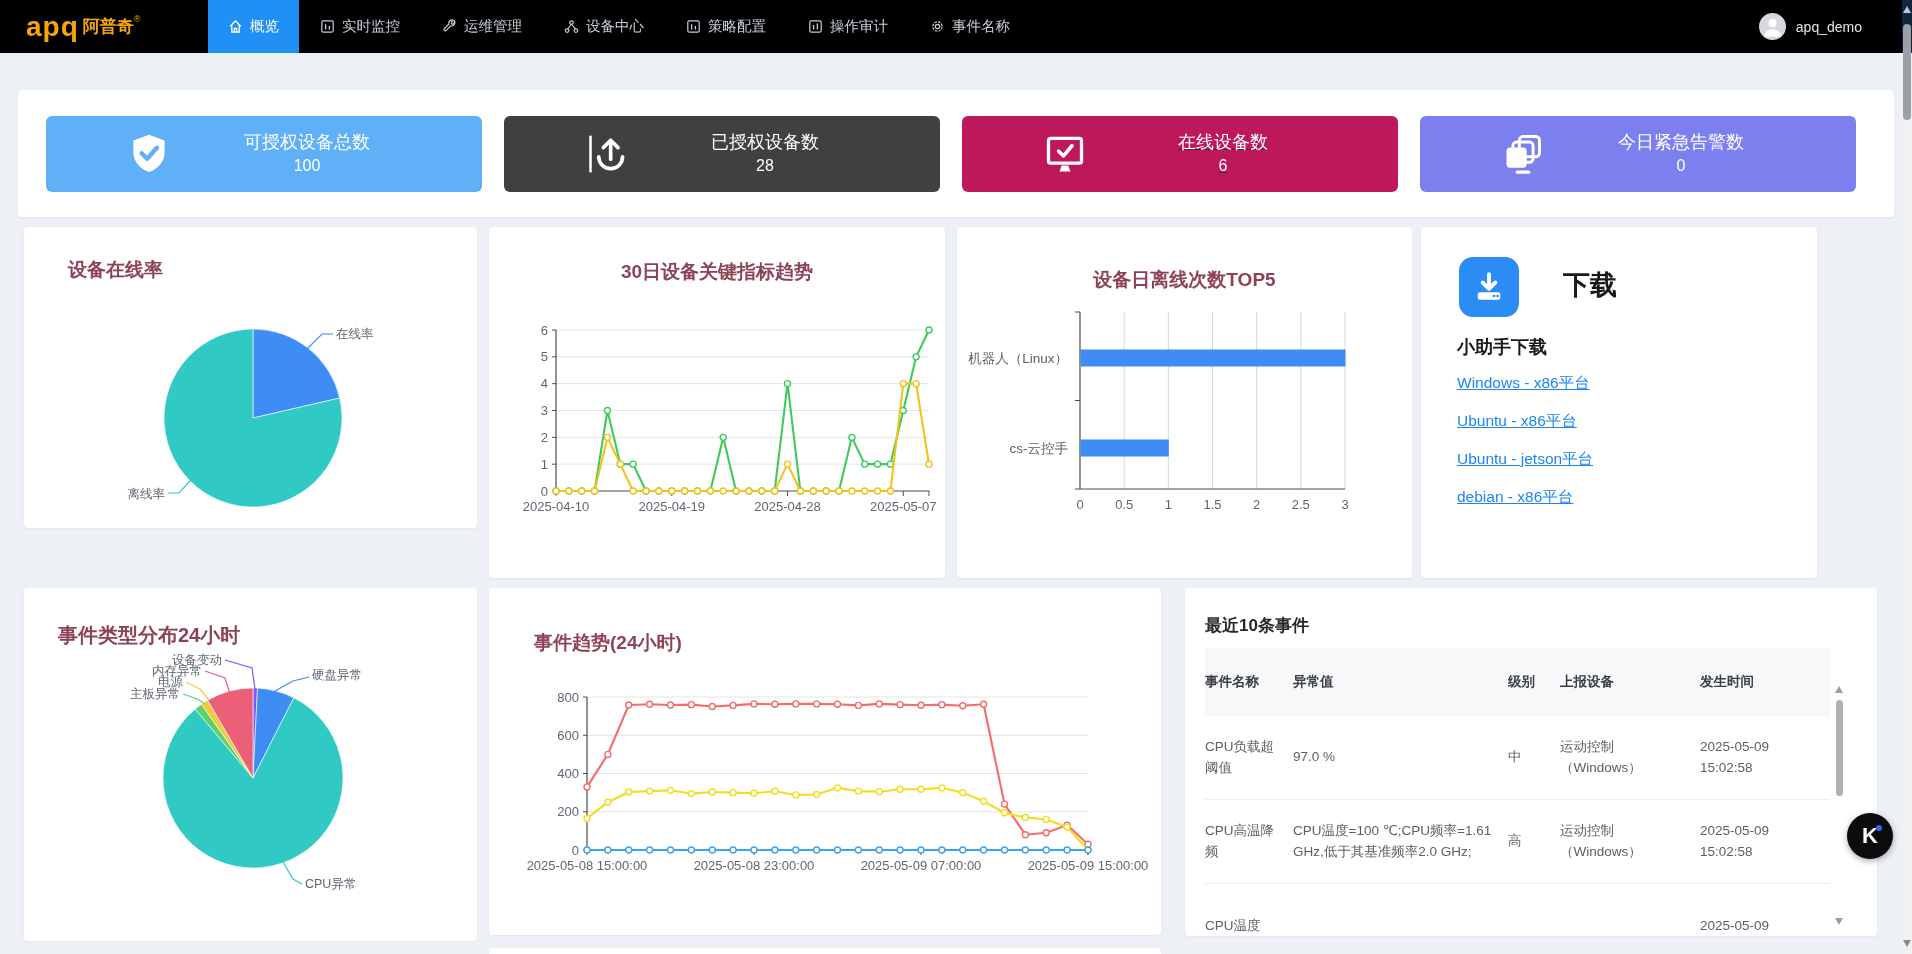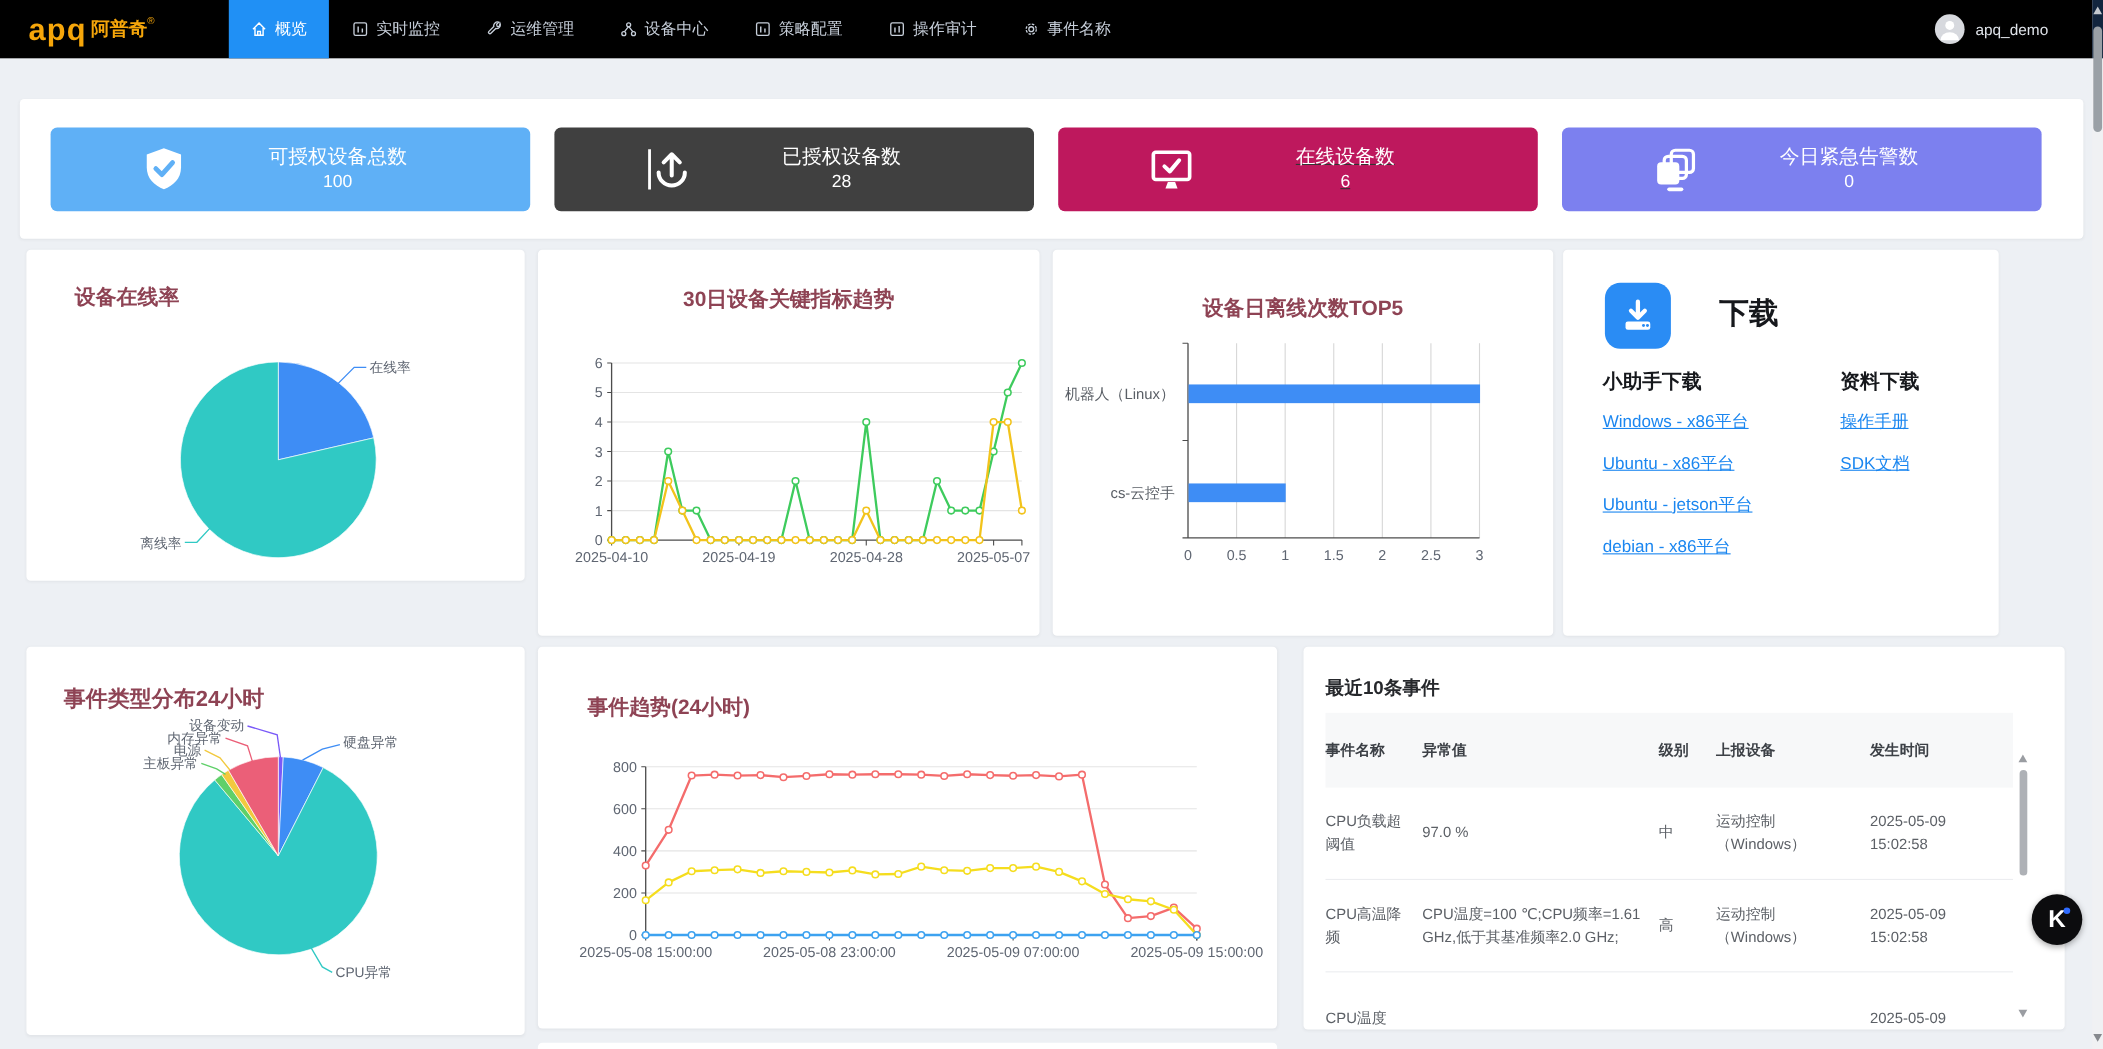--- a/index.html
+++ b/index.html
@@ -378,25 +378,20 @@
         <circle cx="17.8" cy="18" r="0.9" fill="#2a8cf4"></circle>
     </svg>
   </div>
   <div class="dl-title">下载</div>
   <div class="dl-col c1">
     <div class="dl-head">小助手下载</div>
     <a>Windows - x86平台</a>
     <a>Ubuntu - x86平台</a>
     <a>Ubuntu - jetson平台</a>
     <a>debian - x86平台</a>
-  </div>
-  <div class="dl-col c2">
-    <div class="dl-head">资料下载</div>
-    <a>操作手册</a>
-    <a>SDK文档</a>
   </div>
 </section>
 
 <section class="panel" id="p-etype">
   <div class="ptitle" style="left:34px; top:34px; font-size:20px;">事件类型分布24小时</div>
   <div class="chart"><svg width="453" height="353">
         <path d="M229,190 L229,100 A90,90 0 0 1 233.52198863617926,100.11367390545843 Z" fill="#7a5af8" stroke="#fff" stroke-width="0.6"></path>
         <path d="M229,190 L233.52198863617926,100.11367390545843 A90,90 0 0 1 269.8591449765592,109.80941282304688 Z" fill="#3e8df5" stroke="#fff" stroke-width="0.6"></path>
         <path d="M229,190 L269.8591449765592,109.80941282304688 A90,90 0 1 1 171.19726121410733,121.01562938715858 Z" fill="#30c9c4" stroke="#fff" stroke-width="0.6"></path>
         <path d="M229,190 L171.19726121410733,121.01562938715858 A90,90 0 0 1 177.48110869648679,116.20431016070931 Z" fill="#5fd069" stroke="#fff" stroke-width="0.6"></path>

